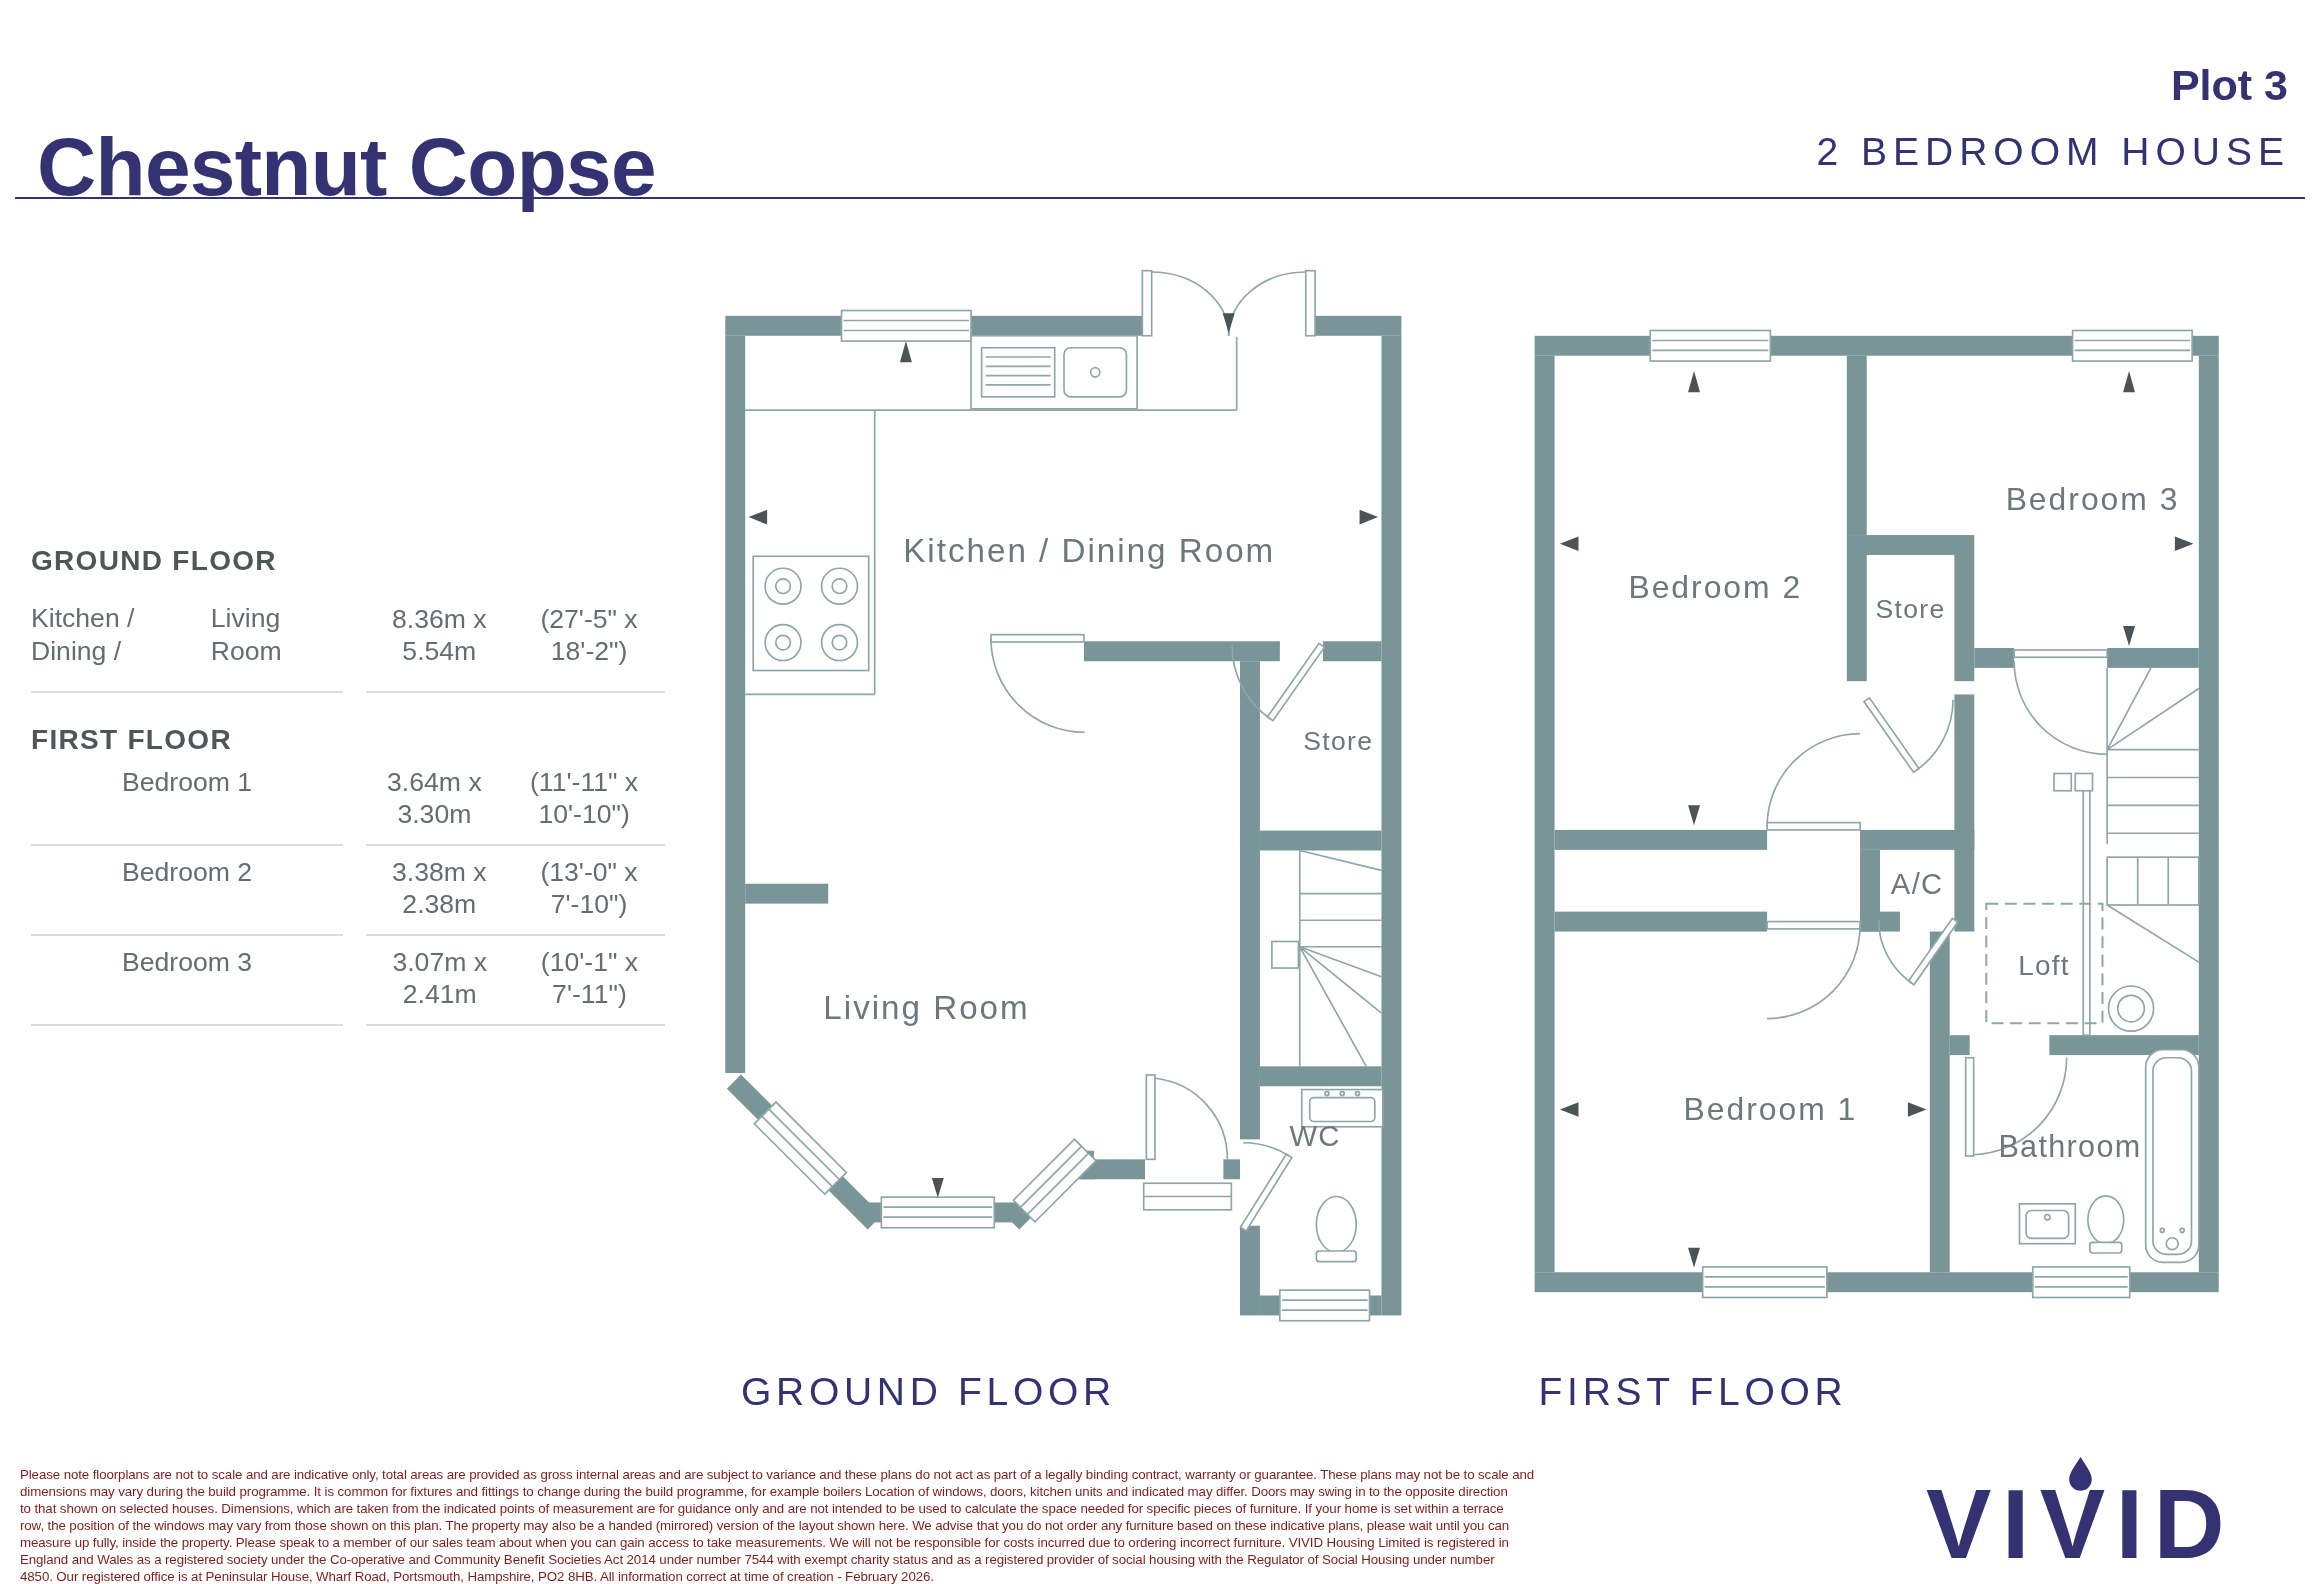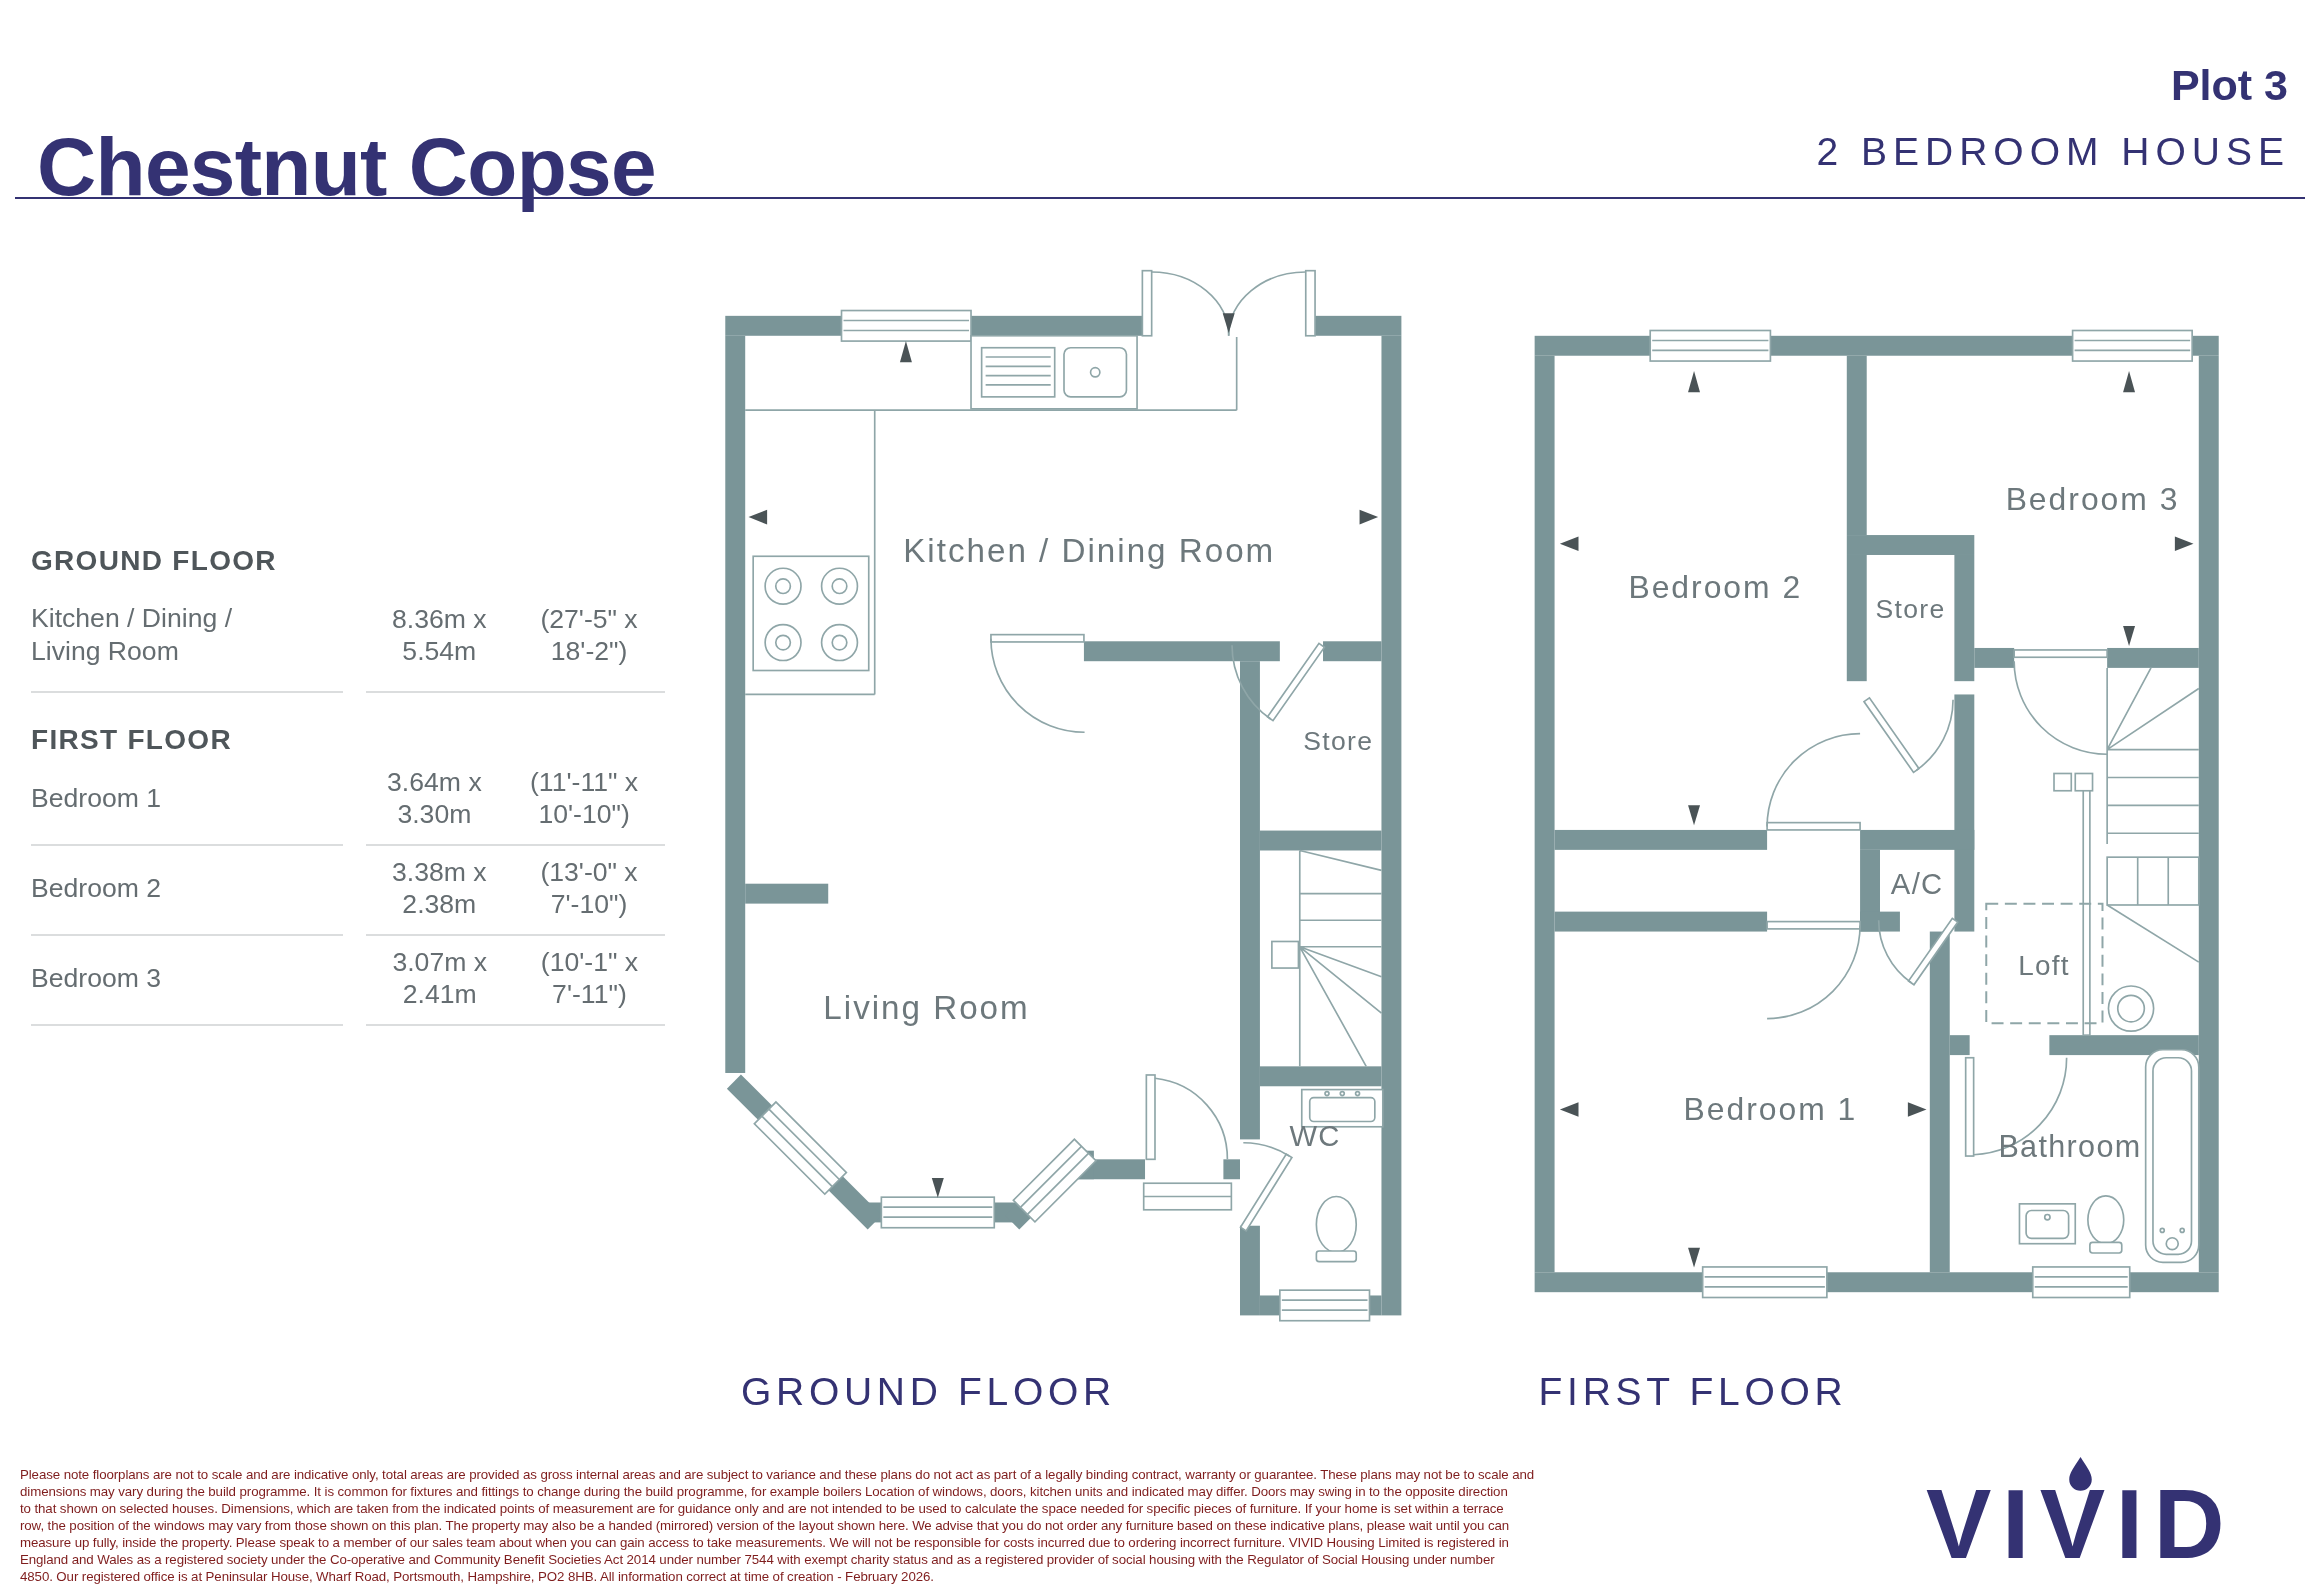--- a/index.html
+++ b/index.html
@@ -13,21 +13,21 @@
   .subtitle{position:absolute;right:29px;top:130px;font-size:39px;font-weight:400;
         letter-spacing:6px;color:var(--navy,#343273);text-align:right;}
   .header-rule{position:absolute;left:14.6px;top:197px;width:2290px;height:2px;
         background:var(--navy,#343273);}
   
   .dims{position:absolute;left:31px;top:545px;width:634px;color:#656D71;}
   .dims h2{margin:0;font-size:28px;font-weight:bold;letter-spacing:1.3px;color:#4F565A;}
   .dims .h2-ff{margin-top:31px;}
   .trow{display:flex;gap:22.6px;}
   .tcell{border-bottom:2px solid #DBDDDE;}
-  .tlabel{flex:0 0 312px;display:flex;flex-direction:column;justify-content:center;
+  .tlabel{flex:0 0 312px;display:flex;flex-direction:row;justify-content:center;
           font-size:26.6px;line-height:33px;}
   .tvalue{flex:1;display:flex;flex-direction:row;justify-content:center;align-items:center;
           font-size:26.6px;line-height:32px;text-align:center;}
   .row-kitchen{padding-top:1.3px;}
   .row-kitchen .tcell{padding-top:24px;padding-bottom:22.6px;}
   .row-bed .tcell{padding-top:10.6px;padding-bottom:13.3px;min-height:62px;}
   
   .plan{position:absolute;}
   .plan-caption{position:absolute;top:1370px;font-size:39px;font-weight:500;letter-spacing:4.7px;
         color:var(--navy,#343273);text-align:center;}

